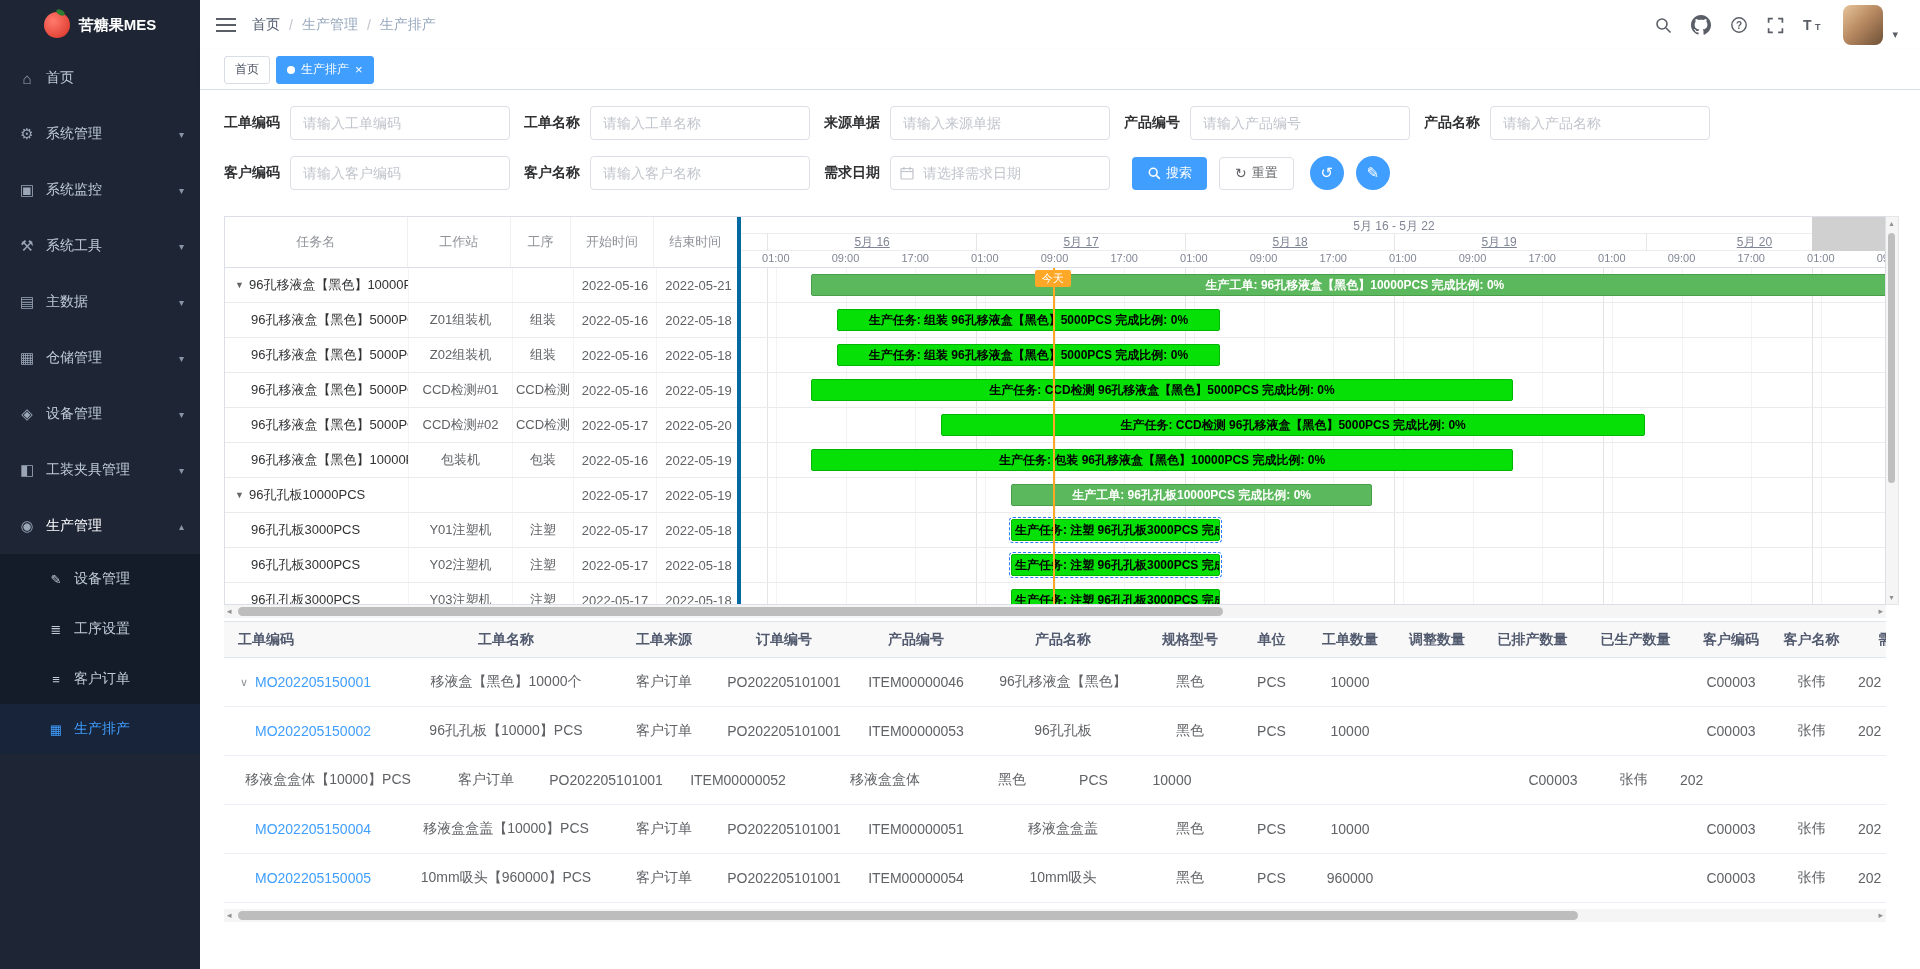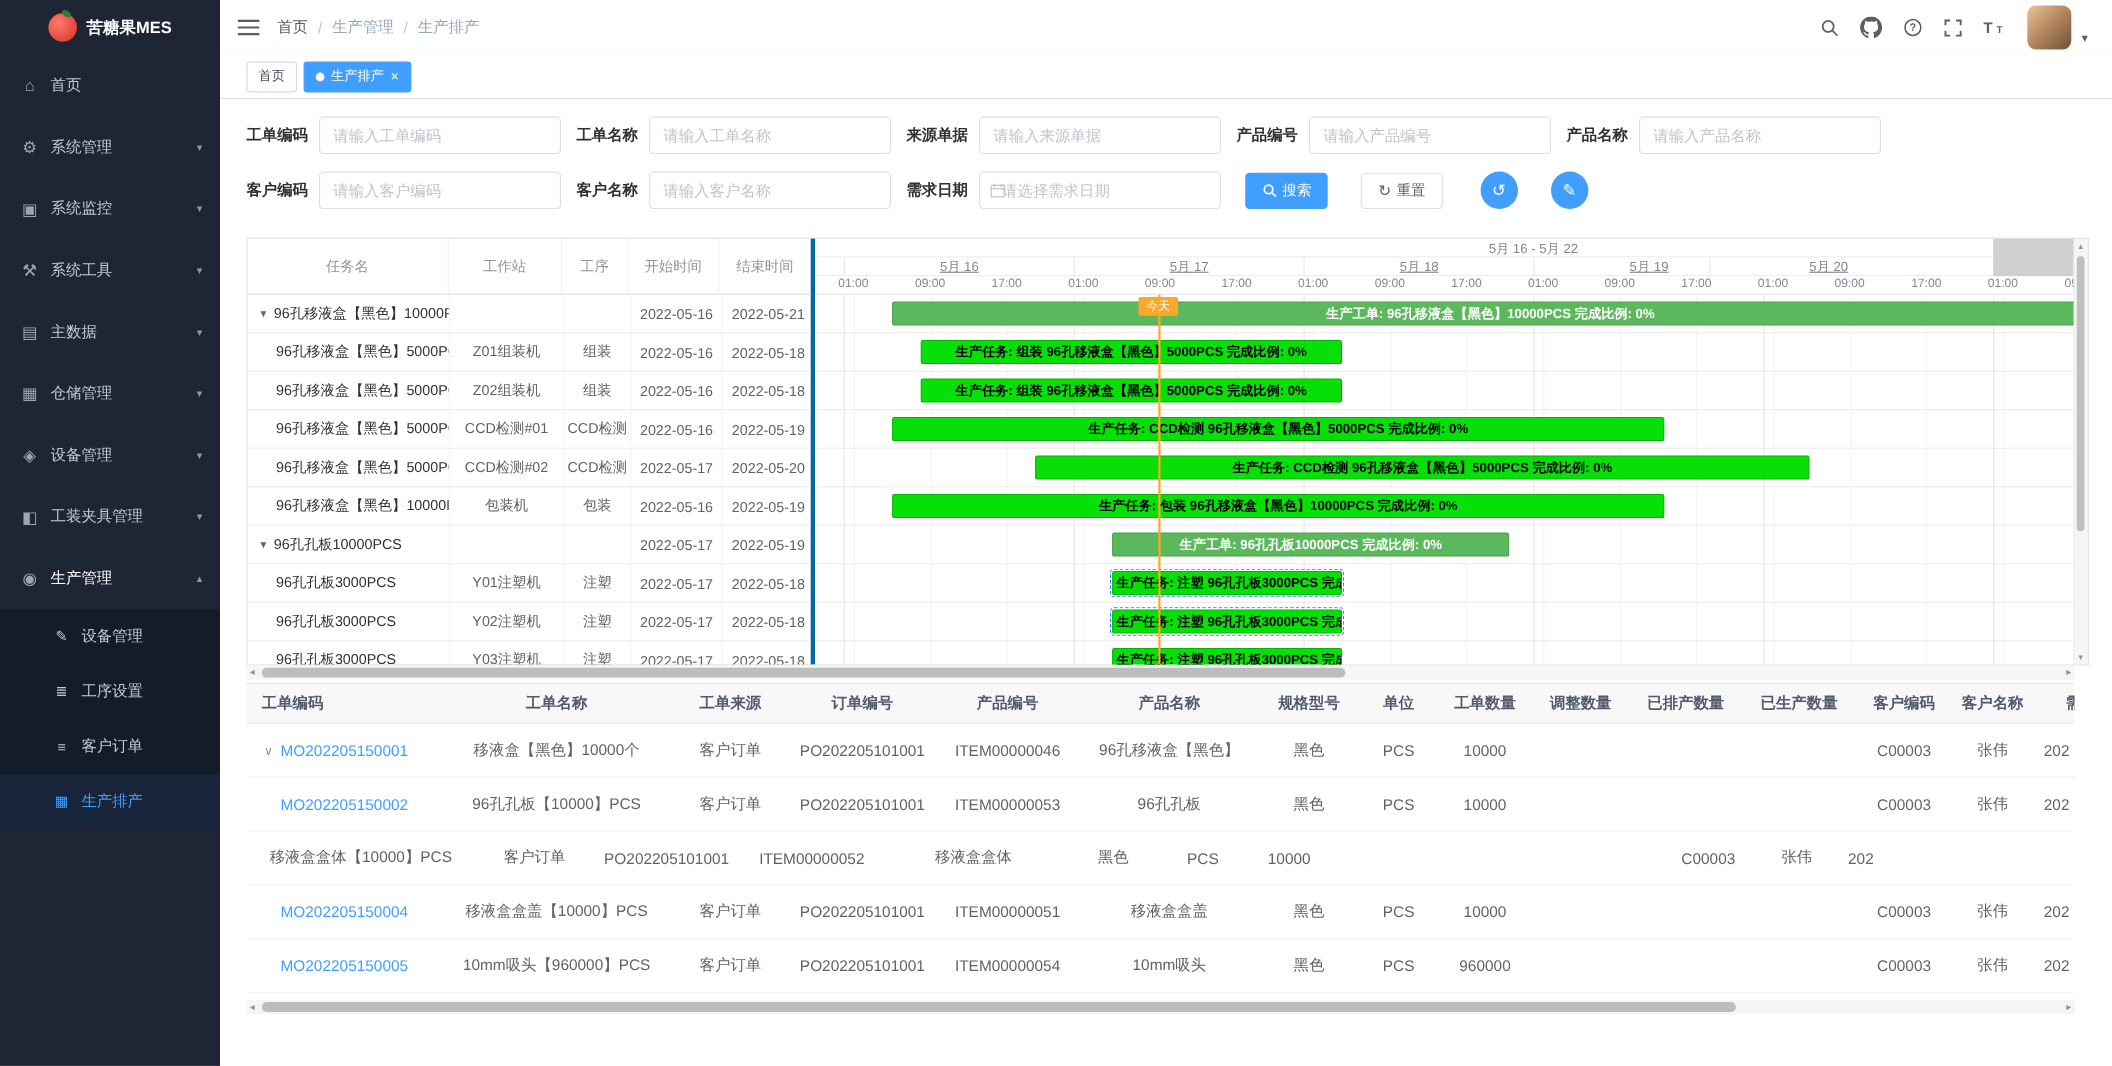--- a/index.html
+++ b/index.html
@@ -45,23 +45,23 @@
   .tab-close { font-size:13px; line-height:1; }
 
   
   .filters { padding:16px 0 4px 24px; background:#fff; }
   .filter-row { display:flex; align-items:center; margin-bottom:16px; }
   .field { display:flex; align-items:center; margin-right:14px; }
   .field-label { font-size:14px; font-weight:bold; color:#303133; margin-right:10px; white-space:nowrap; }
   .field .inp { width:220px; height:34px; border:1px solid #dcdfe6; border-radius:4px; padding:0 12px; font-size:14px; color:#606266; font-family:inherit; background:#fff; }
   .field .inp::placeholder { color:#c0c4cc; }
   .date-wrap { position:relative; }
-  .date-wrap .inp { padding-left:20px; }
+  .date-wrap .inp { padding-left:32px; }
   .cal-icon { position:absolute; left:10px; top:10px; color:#c0c4cc; }
-  #fbtns { display:inline-flex; align-items:center; margin-left:8px;gap:18px; }
+  #fbtns { display:inline-flex; align-items:center; margin-left:8px; }
   .btn { font-family:inherit; cursor:pointer; display:inline-flex; align-items:center; justify-content:center; gap:5px; font-size:13px; }
   .btn.primary { height:33px; padding:0 15px; background:var(--primary); color:#fff; border:none; border-radius:4px; }
   .btn.plain { height:33px; padding:0 15px; background:#fff; color:#606266; border:1px solid #dcdfe6; border-radius:4px; margin-left:12px; }
   .btn.circle { width:34px; height:34px; border-radius:50%; background:var(--primary); color:#fff; border:none; font-size:15px; margin-left:16px; }
   .btn.circle + .btn.circle { margin-left:12px; }
   .ri { font-size:14px; }
 
   
   .gantt-wrap { display:flex; margin:6px 0 0 24px; }
   .gantt-panel { width:1662px; border:1px solid #dcdfe6; display:flex; background:#fff; }
@@ -429,21 +429,21 @@
         <div class="g-chart">
           <div class="g-scale" id="g-scale">
             <div class="scale-range">
               <span class="range-label">5月 16 - 5月 22</span>
             </div>
             <div class="scale-days" id="scale-days">
                 <div class="day-cell" style="left: 26.125px; width: 209px;">5月 16</div>
                 <div class="day-cell" style="left: 235.125px; width: 209px;">5月 17</div>
                 <div class="day-cell" style="left: 444.125px; width: 209px;">5月 18</div>
                 <div class="day-cell" style="left: 653.125px; width: 209px;">5月 19</div>
-                <div class="day-cell" style="left: 813px; width: 216px;">5月 20</div>
+                <div class="day-cell" style="left: 905px; width: 216px;">5月 20</div>
               </div>
             <div class="scale-hours" id="scale-hours">
                 <span class="hour-label" style="left: 34.8333px;">01:00</span>
                 <span class="hour-label" style="left: 104.5px;">09:00</span>
                 <span class="hour-label" style="left: 174.167px;">17:00</span>
                 <span class="hour-label" style="left: 243.833px;">01:00</span>
                 <span class="hour-label" style="left: 313.5px;">09:00</span>
                 <span class="hour-label" style="left: 383.167px;">17:00</span>
                 <span class="hour-label" style="left: 452.833px;">01:00</span>
                 <span class="hour-label" style="left: 522.5px;">09:00</span>

